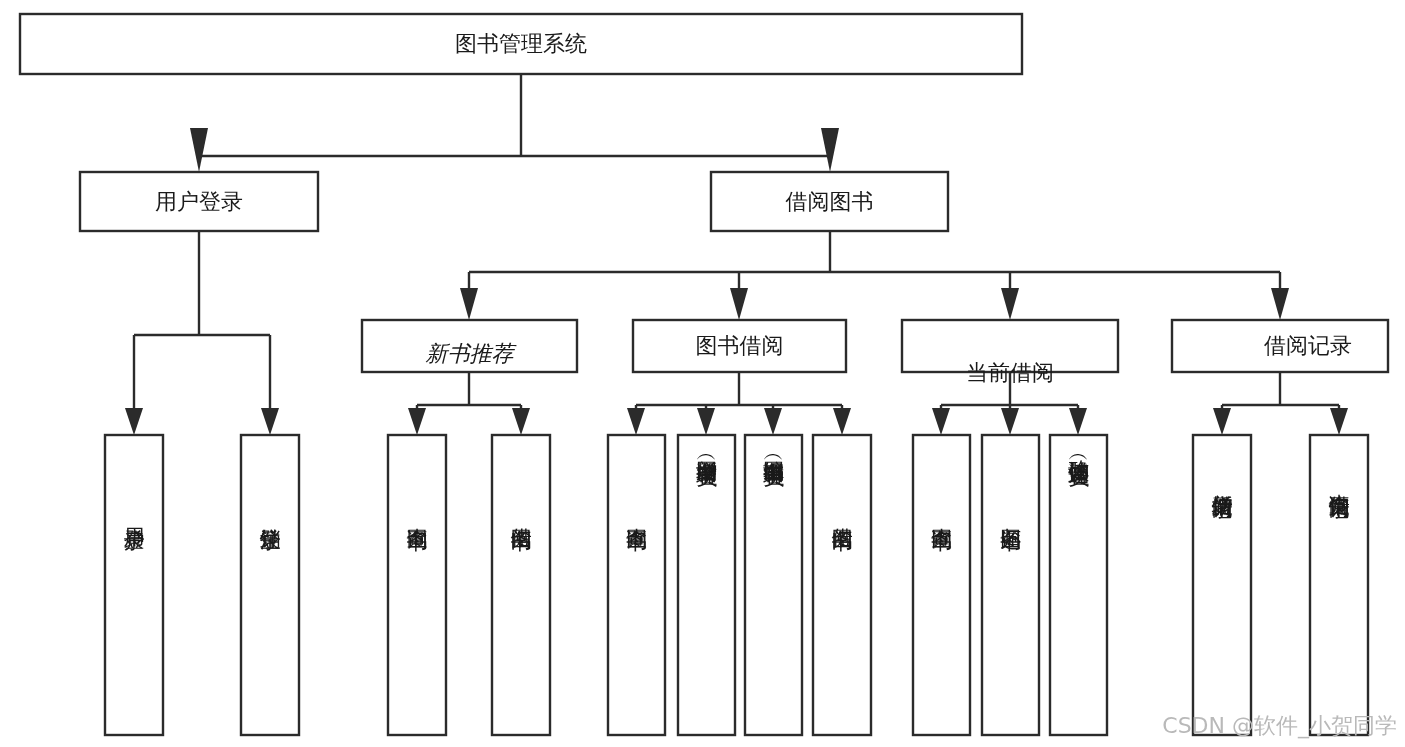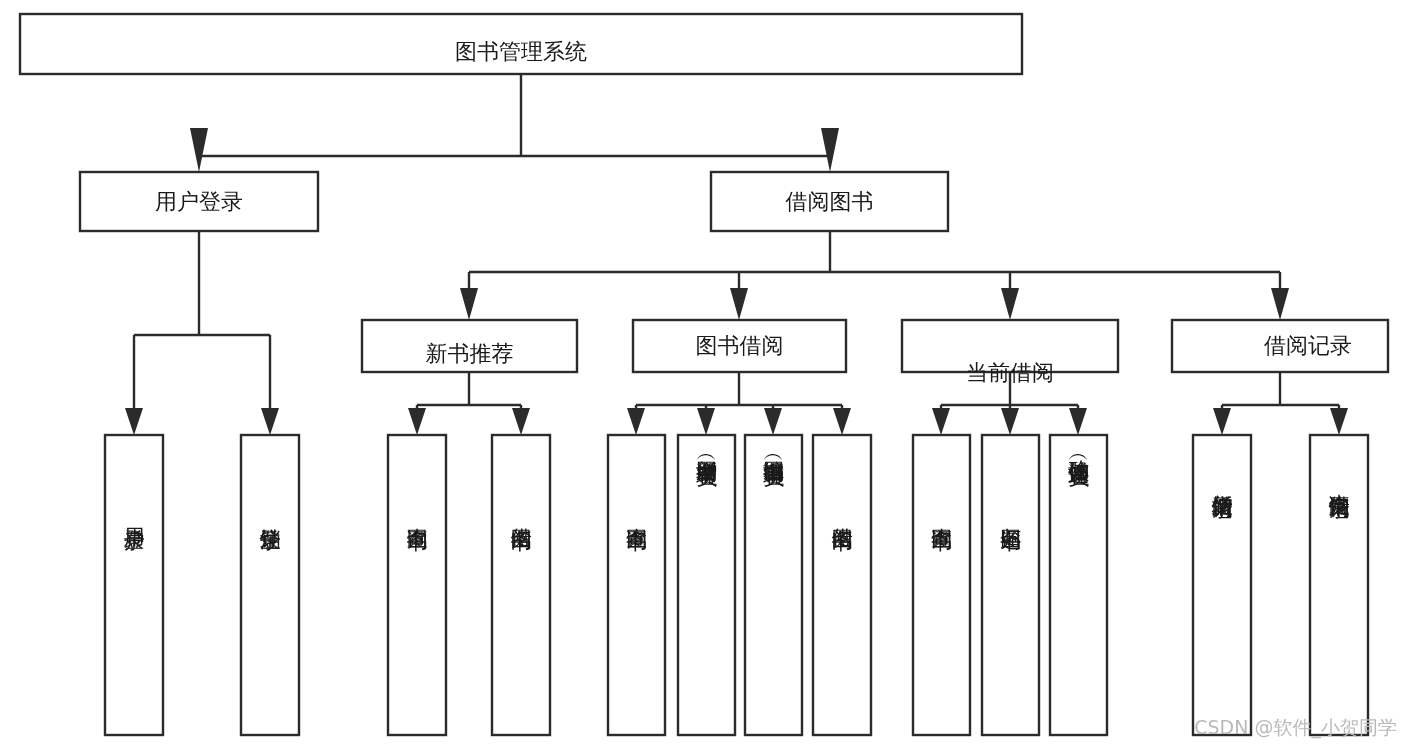--- a/index.html
+++ b/index.html
@@ -70,21 +70,21 @@
     font-family: "DejaVu Sans", "Liberation Sans", sans-serif;
     font-size: 22px;
     color: #1a1a1a;
     white-space: nowrap;
   }
   .watermark {
     position: absolute;
     right: 8px;
     bottom: 6px;
     font-family: "DejaVu Sans", "Liberation Sans", sans-serif;
-    font-size: 19px;
+    font-size: 22px;
     color: #b9b9b9;
     white-space: nowrap;
     pointer-events: none;
   }
 </style>
 </head>
 <body>
 
 <div id="diagram-root">
 
@@ -185,32 +185,32 @@
 
       <rect class="node-box" x="913" y="435" width="57" height="300"></rect>
       <rect class="node-box" x="982" y="435" width="57" height="300"></rect>
       <rect class="node-box" x="1050" y="435" width="57" height="300"></rect>
 
       <rect class="node-box" x="1193" y="435" width="58" height="300"></rect>
       <rect class="node-box" x="1310" y="435" width="58" height="300"></rect>
     </g>
   </svg>
 
-  <div class="hlabel-wrap" style="left:20px; top:22px; width:1002px; height:60px;">
+  <div class="hlabel-wrap" style="left:20px; top:14px; width:1002px; height:60px;">
     <span class="hlabel-text">图书管理系统</span>
   </div>
 
   <div class="hlabel-wrap" style="left:80px; top:172px; width:238px; height:59px;">
     <span class="hlabel-text">用户登录</span>
   </div>
   <div class="hlabel-wrap" style="left:711px; top:172px; width:237px; height:59px;">
     <span class="hlabel-text">借阅图书</span>
   </div>
 
-  <div class="hlabel-wrap" style="left:362px; top:320px; width:215px; height:68px;">
+  <div class="hlabel-wrap" style="left:362px; top:320px; width:215px; height:68px;font-style:italic;">
     <span class="hlabel-text">新书推荐</span>
   </div>
   <div class="hlabel-wrap" style="left:633px; top:320px; width:213px; height:52px;align-items:center;">
     <span class="hlabel-text">图书借阅</span>
   </div>
   <div class="hlabel-wrap" style="left:902px; top:320px; width:216px; height:50px;margin-top:28px;">
     <span class="hlabel-text">当前借阅</span>
   </div>
   <div class="hlabel-wrap" style="left:1172px; top:320px; width:216px; height:52px;padding-left:28px;">
     <span class="hlabel-text">借阅记录</span>

